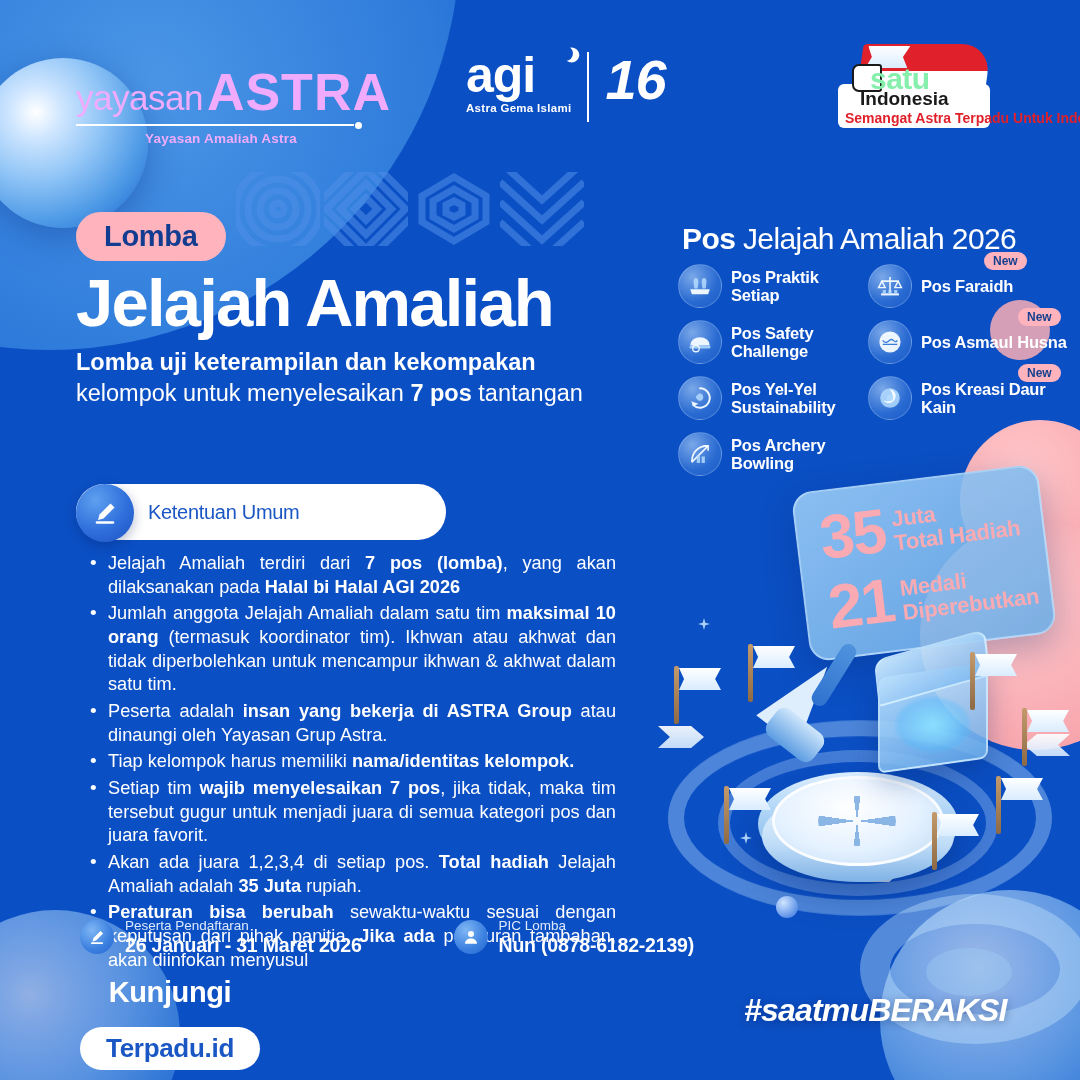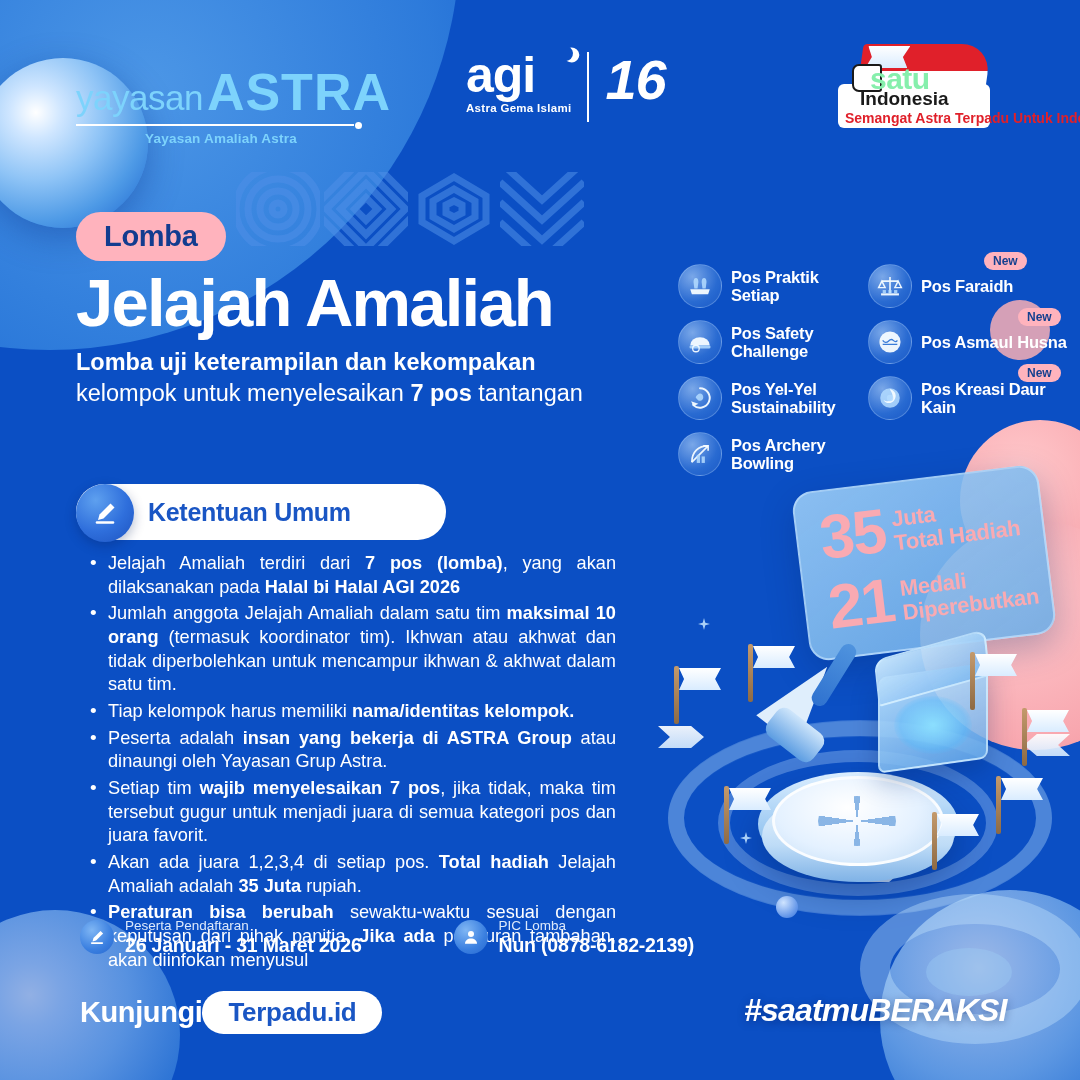--- a/index.html
+++ b/index.html
@@ -65,21 +65,21 @@
     width: 60px; height: 60px; border-radius: 50%;
     background: #f9aeb5; opacity: .85;
   }
 
   
   .tiles { position: absolute; left: 236px; top: 172px; display: flex; gap: 4px; }
   .tile { width: 84px; height: 74px; overflow: hidden; opacity: .55; }
 
   
   .header { position: absolute; left: 0; top: 0; width: 1080px; height: 150px; }
-  .logo-astra { position: absolute; left: 76px; top: 62px; width: 290px; color: #7dd3fc; }
+  .logo-astra { position: absolute; left: 76px; top: 62px; width: 290px; color: #f0abfc; }
   .logo-astra .row1 { display: flex; align-items: baseline; }
   .logo-astra .w1 { font-size: 35px; font-weight: 400; letter-spacing: -.5px; }
   .logo-astra .w2 { font-size: 52px; font-weight: 700; letter-spacing: 1px; margin-left: 4px; }
   .logo-astra .rule {
     position: relative; height: 2px; background: #fff; margin-top: 2px; width: 278px;
   }
   .logo-astra .rule:after {
     content: ""; position: absolute; right: -8px; top: -2px;
     width: 7px; height: 7px; border-radius: 50%; background: #fff;
   }
@@ -132,21 +132,21 @@
     color: #fff; font-size: 23.5px; line-height: 1.32; margin-top: 10px; width: 510px;
   }
   .subtitle b { font-weight: 700; }
 
   
   .ketentuan {
     position: absolute; left: 76px; top: 484px; width: 370px; height: 56px;
     background: #fff; border-radius: 28px; display: flex; align-items: center;
   }
   .ketentuan .pill-label {
-    color: #1a56c4; font-size: 25px; font-weight: 700; margin-left: 72px; letter-spacing: -.3px;
+    color: #1a56c4; font-size: 20px; font-weight: 400; margin-left: 72px; letter-spacing: -.3px;
   }
   .icon-circle-pencil {
     position: absolute; left: 76px; top: 484px; width: 58px; height: 58px; border-radius: 50%;
     background: radial-gradient(circle at 34% 28%, #5ea0ef, #2f6fdc 55%, #1d53c0 100%);
     display: flex; align-items: center; justify-content: center;
     box-shadow: 0 4px 12px rgba(5,30,90,.3);
   }
 
   
   .rules { position: absolute; left: 88px; top: 552px; width: 528px; }
@@ -166,21 +166,21 @@
     width: 34px; height: 34px; border-radius: 50%;
     background: radial-gradient(circle at 35% 30%, #7fb6f4, #3a7fe0 60%, #2767cf 100%);
     display: flex; align-items: center; justify-content: center; flex: none;
   }
   .info-lbl { color: #dce9fb; font-size: 13.5px; line-height: 1.15; }
   .info-val { color: #fff; font-size: 19.5px; font-weight: 700; line-height: 1.18; letter-spacing: -.2px; }
 
   
   .cta { position: absolute; left: 80px; top: 972px; }
   .cta .cta-top { color: #dfeafd; font-size: 19px; }
-  .cta .cta-row { display: flex; align-items: center; gap: 0; margin-top: 19px; }
+  .cta .cta-row { display: flex; align-items: center; gap: 18px; margin-top: 4px; flex-direction: column; }
   .cta .cta-kunjungi { color: #fff; font-size: 29px; font-weight: 700; letter-spacing: -.4px; }
   .cta .cta-pill {
     background: #fff; color: #1a56c4; font-size: 26px; font-weight: 700;
     padding: 6px 26px; border-radius: 26px; letter-spacing: -.3px;
   }
 
   
   .pos-head {
     position: absolute; left: 682px; top: 222px; color: #fff;
     font-size: 30px; letter-spacing: -.6px; white-space: nowrap;
@@ -415,20 +415,23 @@
   </div>
 
   <div class="left">
     <div class="badge-lomba">Lomba</div>
     <div class="title-main">Jelajah Amaliah</div>
     <div class="subtitle">
       <b>Lomba uji keterampilan dan kekompakan</b><span> kelompok untuk menyelesaikan </span><b>7 pos</b><span> tantangan</span>
     </div>
   </div>
 
+  <div class="pos-head">
+    <b>Pos</b><span> Jelajah Amaliah 2026</span>
+  </div>
 
   <div class="pos-grid" id="pos-grid">
       <div class="pos-item">
         <span class="pos-ico">
           <svg width="26" height="26" viewBox="0 0 32 32">
             <path d="M4 20h24l-2 6H6z" fill="rgba(245,252,255,.95)"></path>
             <path d="M11 6c2 0 3 2 3 5l-1 8h-4l-1-8c0-3 1-5 3-5z" fill="rgba(180,220,255,.85)"></path>
             <path d="M21 6c2 0 3 2 3 5l-1 8h-4l-1-8c0-3 1-5 3-5z" fill="rgba(180,220,255,.85)"></path>
           </svg>
         </span>
@@ -553,22 +556,22 @@
   <div class="icon-circle-pencil">
     <svg width="28" height="28" viewBox="0 0 28 28">
       <path d="M19.5 4.5l4 4-11 11-5.5 1.5 1.5-5.5z" fill="#ffffff"></path>
       <path d="M6 23.5h16" stroke="#ffffff" stroke-width="2.6" stroke-linecap="round"></path>
     </svg>
   </div>
 
   <ul class="rules" id="rules-list">
       <li><span>Jelajah Amaliah terdiri dari </span><b>7 pos (lomba)</b><span>, yang akan dilaksanakan pada </span><b>Halal bi Halal AGI 2026</b></li>
       <li><span>Jumlah anggota Jelajah Amaliah dalam satu tim </span><b>maksimal 10 orang</b><span> (termasuk koordinator tim). Ikhwan atau akhwat dan tidak diperbolehkan untuk mencampur ikhwan &amp; akhwat dalam satu tim.</span></li>
+      <li><span>Peserta adalah </span><b>insan yang bekerja di ASTRA Group</b><span> atau dinaungi oleh Yayasan Grup Astra.</span></li>
       <li><span>Tiap kelompok harus memiliki </span><b>nama/identitas kelompok.</b></li>
-      <li><span>Peserta adalah </span><b>insan yang bekerja di ASTRA Group</b><span> atau dinaungi oleh Yayasan Grup Astra.</span></li>
       <li><span>Setiap tim </span><b>wajib menyelesaikan 7 pos</b><span>, jika tidak, maka tim tersebut gugur untuk menjadi juara di semua kategori pos dan juara favorit.</span></li>
       <li><span>Akan ada juara 1,2,3,4 di setiap pos. </span><b>Total hadiah</b><span> Jelajah Amaliah adalah </span><b>35 Juta</b><span> rupiah.</span></li>
       <li><b>Peraturan bisa berubah</b><span> sewaktu-waktu sesuai dengan keputusan dari pihak panitia. </span><b>Jika ada</b><span> peraturan tambahan, akan diinfokan menyusul</span></li>
     </ul>
 
   <div class="info-row">
     <div class="info-item">
       <div class="info-ico">
         <svg width="18" height="18" viewBox="0 0 28 28">
           <path d="M19.5 4.5l4 4-11 11-5.5 1.5 1.5-5.5z" fill="#ffffff"></path>

